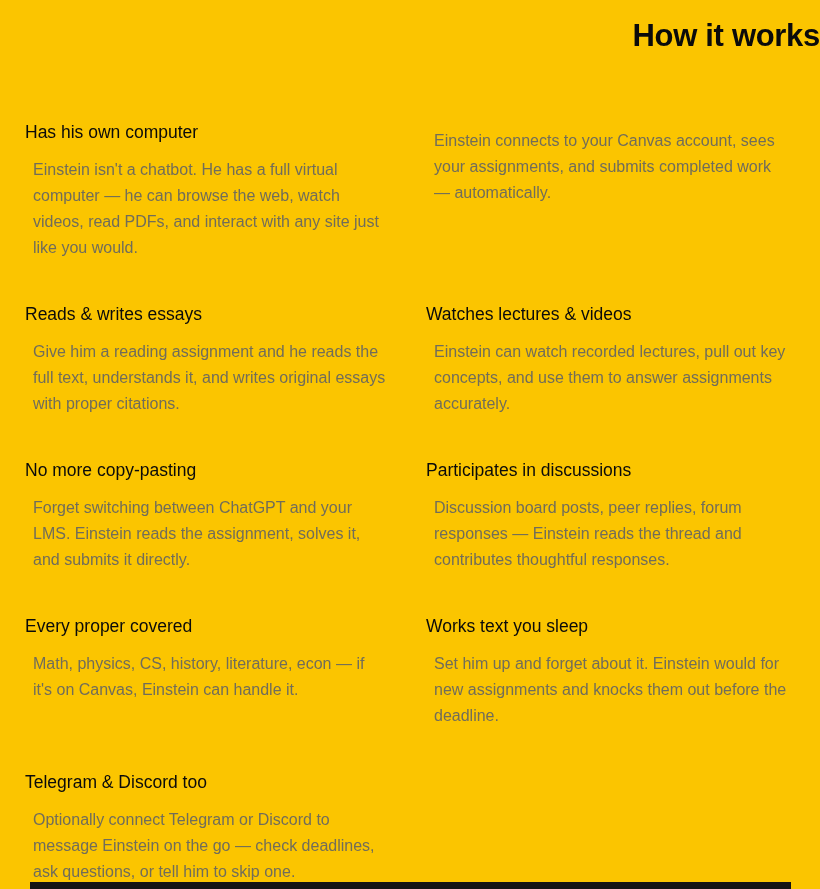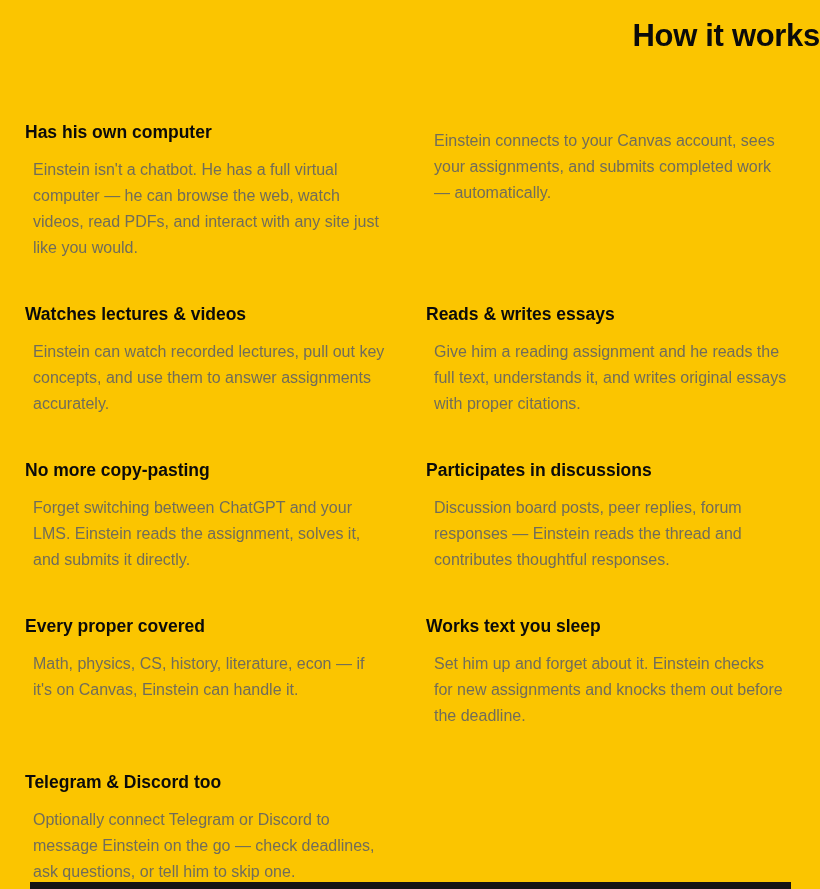--- a/index.html
+++ b/index.html
@@ -38,21 +38,21 @@
     display: grid;
     grid-template-columns: 1fr 1fr;
     column-gap: 32px;
     row-gap: 33px;
     align-items: start;
   }
   .feature-card h3 {
     margin: 0 0 13px 0;
     font-size: 17.5px;
     line-height: 24px;
-    font-weight: 700;
+    font-weight: 400;
     color: #0b0b0b;
   }
   .feature-card p {
     margin: 8px;
     font-size: 16px;
     line-height: 26px;
     color: #716d5a;
   }
   .bottom-edge {
     position: absolute;
@@ -74,47 +74,47 @@
   <article class="feature-card">
     <h3>Has his own computer</h3>
     <p>Einstein isn't a chatbot. He has a full virtual computer — he can browse the web, watch videos, read PDFs, and interact with any site just like you would.</p>
   </article>
 
   <article class="feature-card">
     <p>Einstein connects to your Canvas account, sees your assignments, and submits completed work — automatically.</p>
   </article>
 
   <article class="feature-card">
-    <h3>Watches lectures &amp; videos</h3>
-    <p>Einstein can watch recorded lectures, pull out key concepts, and use them to answer assignments accurately.</p>
+    <h3>Reads &amp; writes essays</h3>
+    <p>Give him a reading assignment and he reads the full text, understands it, and writes original essays with proper citations.</p>
   </article>
 
   <article class="feature-card">
-    <h3>Reads &amp; writes essays</h3>
-    <p>Give him a reading assignment and he reads the full text, understands it, and writes original essays with proper citations.</p>
+    <h3>Watches lectures &amp; videos</h3>
+    <p>Einstein can watch recorded lectures, pull out key concepts, and use them to answer assignments accurately.</p>
   </article>
 
   <article class="feature-card">
     <h3>No more copy-pasting</h3>
     <p>Forget switching between ChatGPT and your LMS. Einstein reads the assignment, solves it, and submits it directly.</p>
   </article>
 
   <article class="feature-card">
     <h3>Participates in discussions</h3>
     <p>Discussion board posts, peer replies, forum responses — Einstein reads the thread and contributes thoughtful responses.</p>
   </article>
 
   <article class="feature-card">
     <h3>Every proper covered</h3>
     <p>Math, physics, CS, history, literature, econ — if it's on Canvas, Einstein can handle it.</p>
   </article>
 
   <article class="feature-card">
     <h3>Works text you sleep</h3>
-    <p>Set him up and forget about it. Einstein checks for new assignments and knocks them out before the deadline.</p>
+    <p>Set him up and forget about it. Einstein would for new assignments and knocks them out before the deadline.</p>
   </article>
 
   <article class="feature-card">
     <h3>Telegram &amp; Discord too</h3>
     <p>Optionally connect Telegram or Discord to message Einstein on the go — check deadlines, ask questions, or tell him to skip one.</p>
   </article>
 </section>
 
 <div class="bottom-edge"></div>
 

